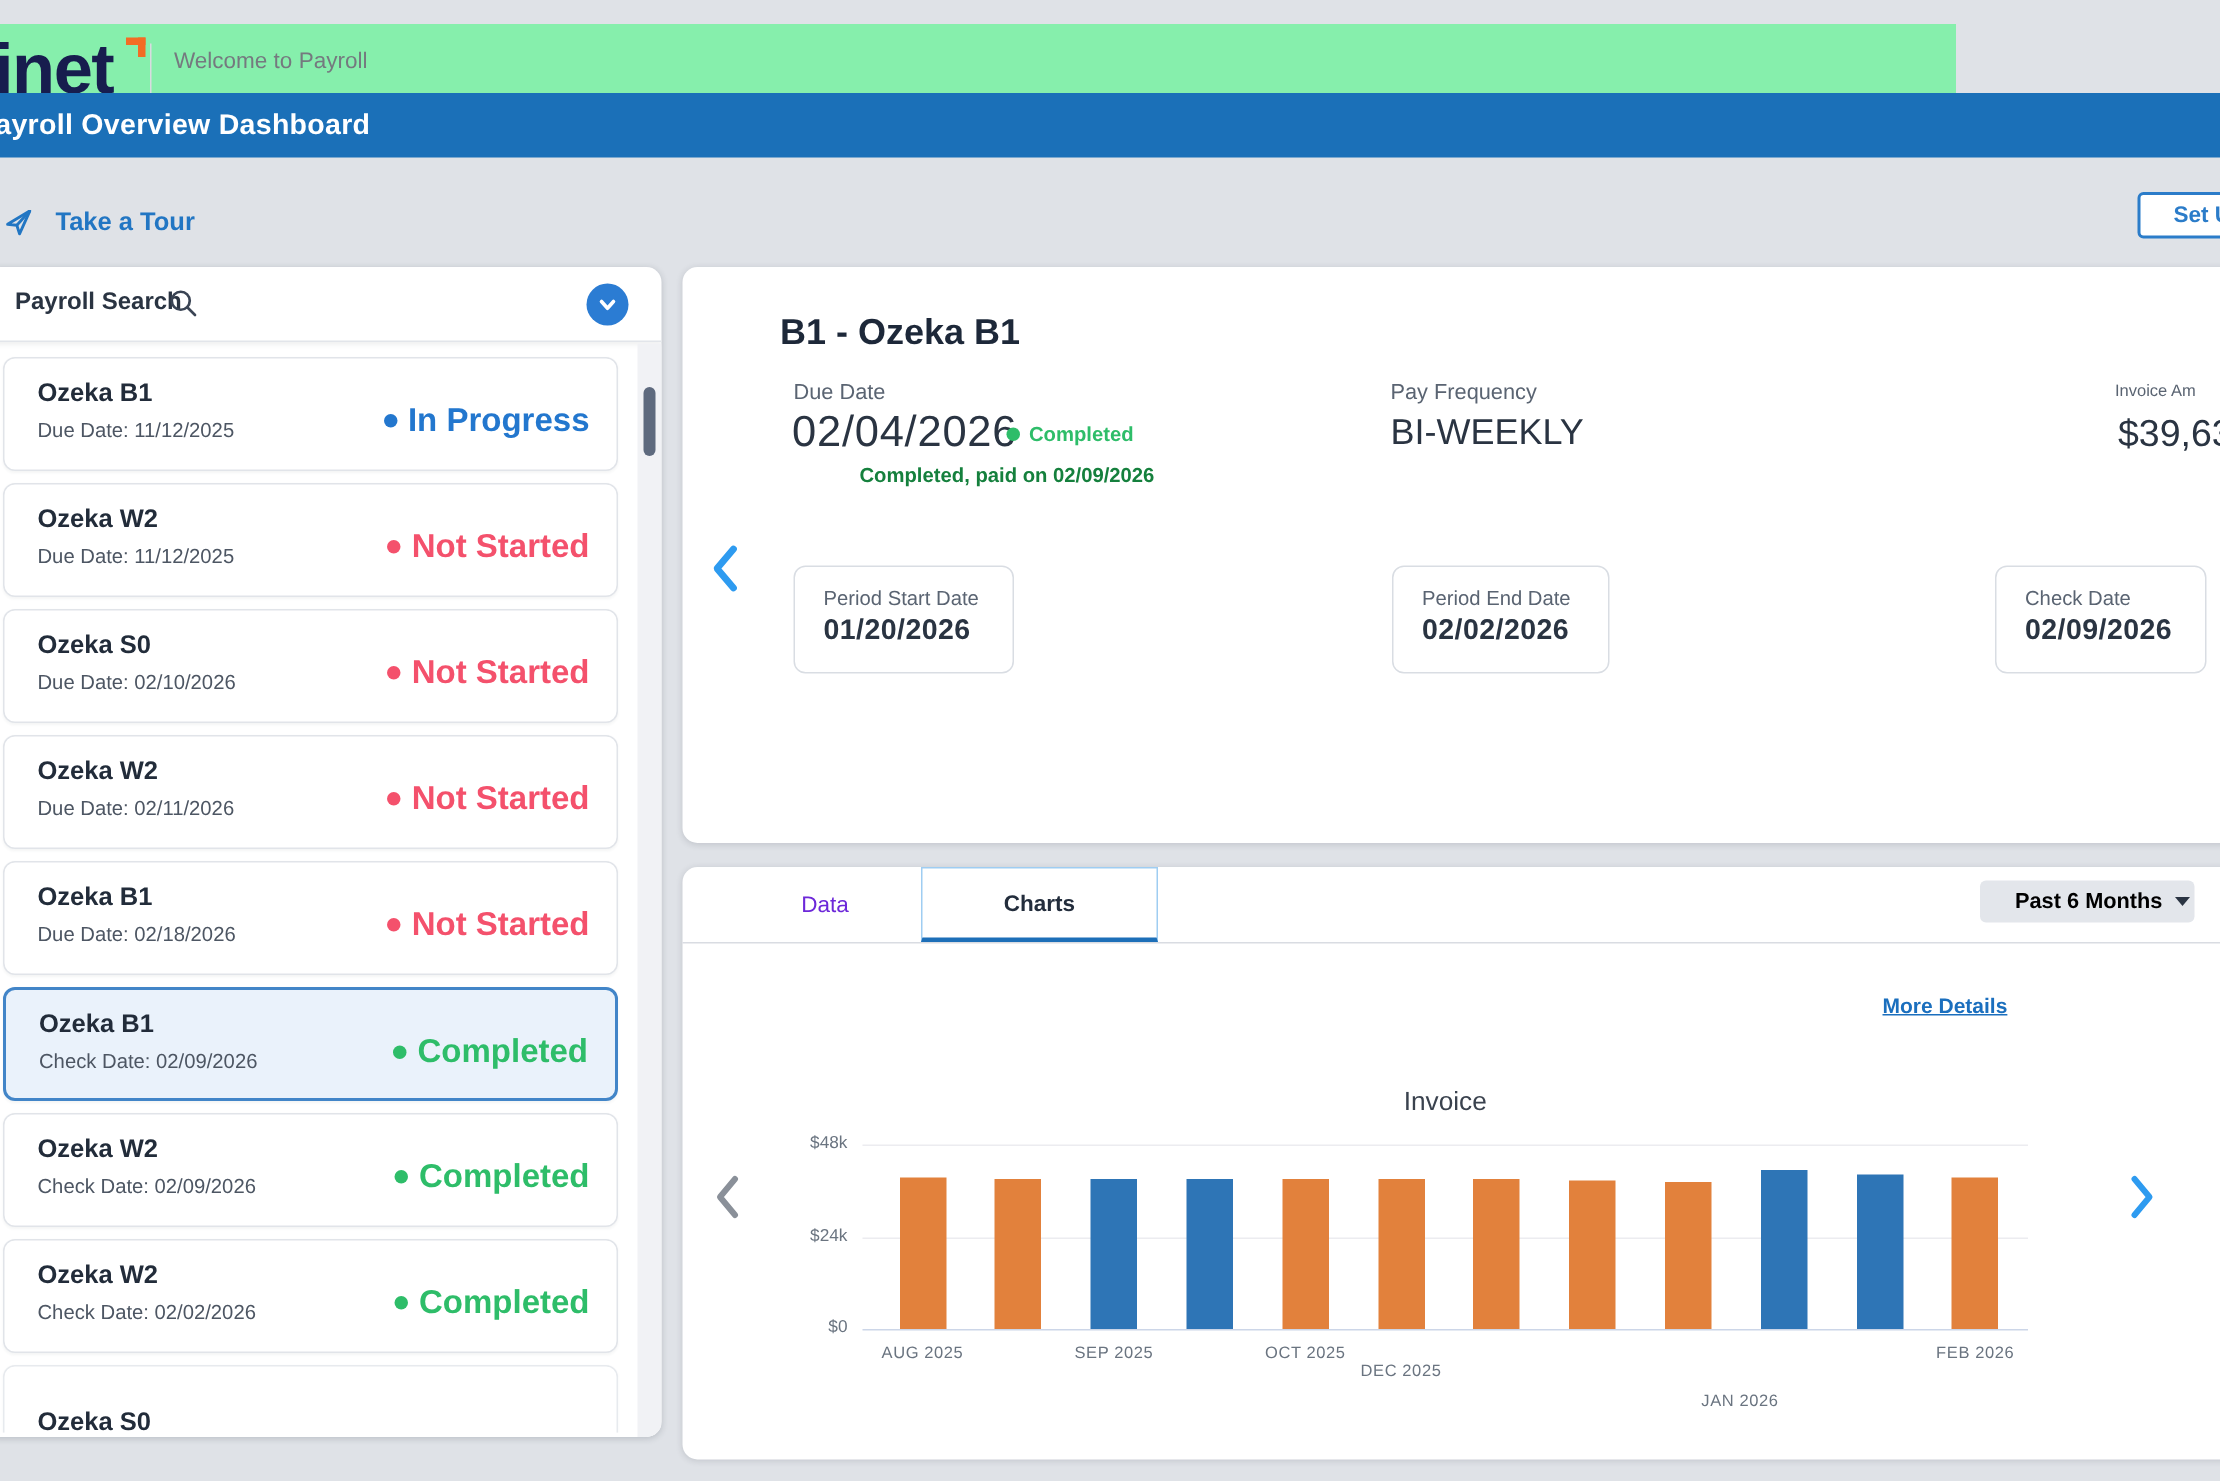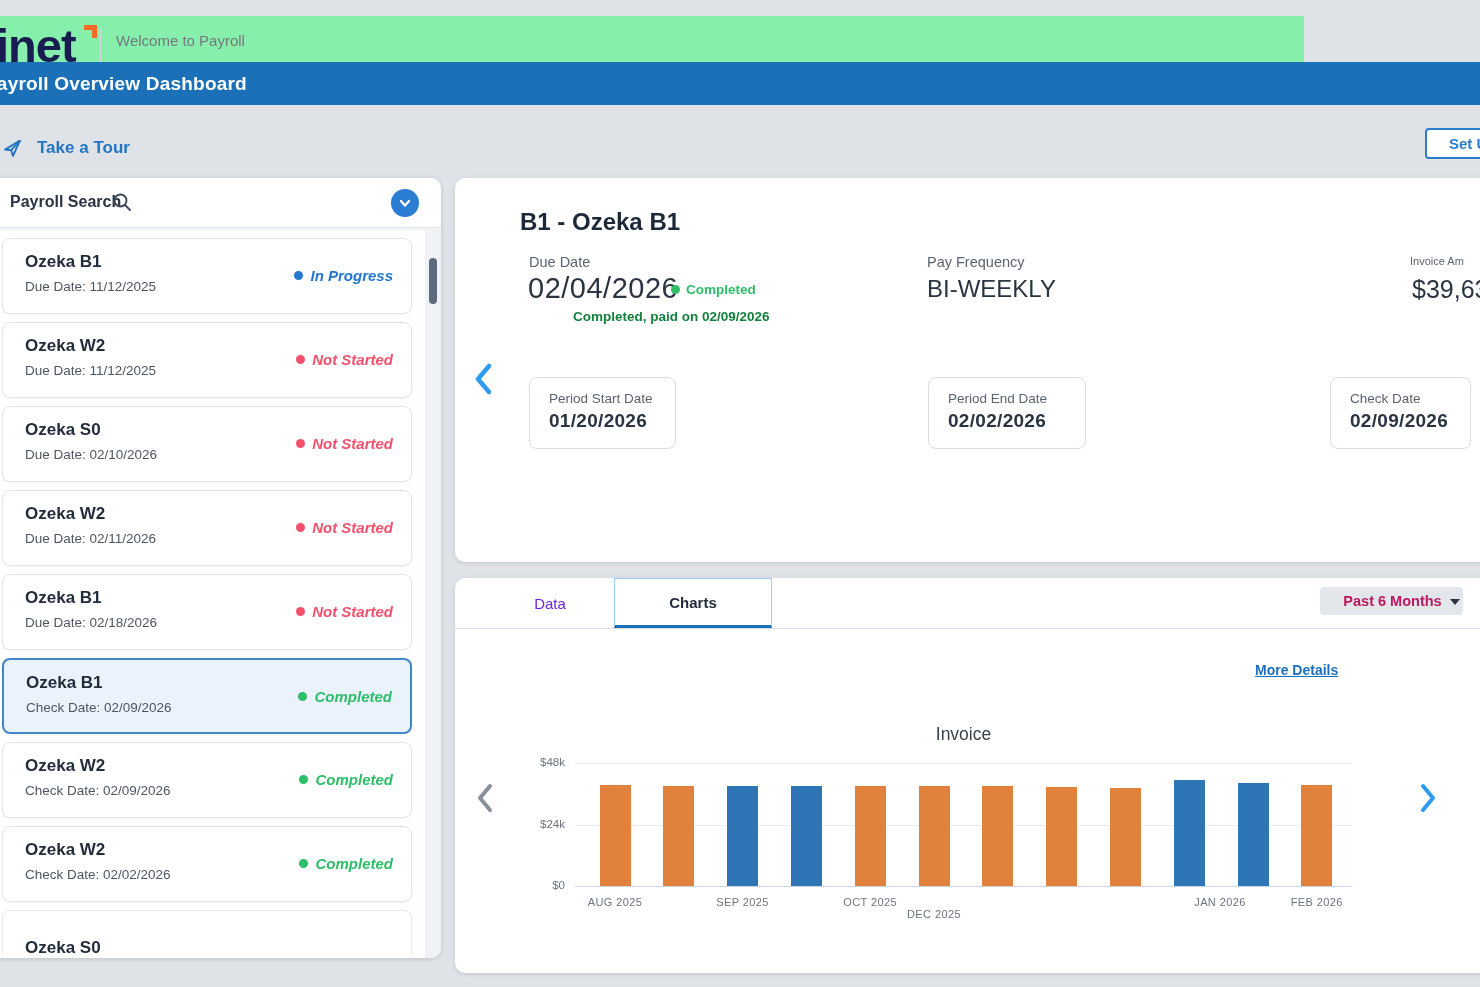--- a/index.html
+++ b/index.html
@@ -26,21 +26,21 @@
   .panel { position:absolute; left:-12px; top:178px; width:453px; height:780px; background:#fff; border-radius:10px; box-shadow:0 1px 4px rgba(40,50,60,.18); overflow:hidden; }
   .panel-header { position:relative; height:50px; border-bottom:1px solid #e2e5ea; box-shadow:0 2px 3px rgba(40,50,60,.07); }
   .panel-title { position:absolute; left:22px; top:15px; font-size:16px; font-weight:bold; color:#2a3442; }
   .search-icon { position:absolute; left:124px; top:14px; }
   .circle-btn { position:absolute; left:403px; top:11px; width:28px; height:28px; border-radius:50%; background:#2b7cd3; border:none; display:flex; align-items:center; justify-content:center; cursor:pointer; }
   .list { position:absolute; left:0; top:51px; width:437px; height:726px; overflow:hidden; padding:9px 13px 0 14px; }
   .list-item { position:relative; height:76px; margin-bottom:8px; background:#fff; border:1px solid #e1e4e9; border-radius:8px; box-shadow:0 1px 2px rgba(40,50,60,.05); cursor:pointer; }
   .list-item.selected { background:#eaf2fb; border:2px solid #4285c8; }
   .li-title { position:absolute; left:22px; top:13px; font-size:17px; font-weight:bold; color:#222c3a;text-align:center; }
   .li-sub { position:absolute; left:22px; top:40px; font-size:13.5px; color:#4d5663; }
-  .li-status { position:absolute; right:18px; top:28px; font-size:15px; font-weight:bold; display:flex; align-items:center; gap:7px;font-style:italic; }
+  .li-status { position:absolute; right:18px; top:28px; font-size:22px; font-weight:bold; display:flex; align-items:center; gap:7px; }
   .li-status .dot { width:9px; height:9px; border-radius:50%; }
   .li-status.in-progress { color:#2377ce; } .li-status.in-progress .dot { background:#2377ce; }
   .li-status.not-started { color:#f4516c; } .li-status.not-started .dot { background:#f4516c; }
   .li-status.completed  { color:#2ebd69; } .li-status.completed .dot  { background:#2ebd69; }
   .list-item.partial { border-color:#e7eaee; }
   .list-item.partial .li-title { top:27px; }
   .scroll-track { position:absolute; left:437px; top:51px; width:16px; height:729px; background:#f1f2f5; }
   .scroll-thumb { position:absolute; left:4px; top:29px; width:8px; height:46px; background:#5e6a7e; border-radius:4px; }
   
   .detail-card { position:absolute; left:455px; top:178px; width:1040px; height:384px; background:#fff; border-radius:10px; box-shadow:0 1px 4px rgba(40,50,60,.15); }
@@ -55,21 +55,21 @@
   .invoice-value { position:absolute; left:957px; top:97px; font-size:25px; color:#2a3442; white-space:nowrap; }
   .date-box { position:absolute; top:199px; height:72px; background:#fff; border:1px solid #d9dde3; border-radius:8px; padding:13px 0 0 19px; }
   .date-box .db-label { font-size:13.5px; color:#5a6472; }
   .date-box .db-value { font-size:19px; font-weight:bold; color:#2a3442; margin-top:4px; letter-spacing:.3px; }
   .chev { position:absolute; background:none; border:none; cursor:pointer; padding:0; line-height:0; }
   
   .chart-card { position:absolute; left:455px; top:578px; width:1040px; height:395px; background:#fff; border-radius:10px; box-shadow:0 1px 4px rgba(40,50,60,.15); }
   .tab-divider { position:absolute; left:0; top:50px; width:100%; height:1px; background:#d9dce2; }
   .tab-data { position:absolute; left:40px; top:0; width:110px; height:50px; background:none; border:none; font-size:15px; color:#6d28d9; cursor:pointer; font-family:inherit; }
   .tab-charts { position:absolute; left:159px; top:0; width:158px; height:50px; background:#fff; border:1px solid #9fcdf2; border-bottom:3px solid #1d6fb8; font-size:15px; font-weight:bold; color:#232d3c; cursor:pointer; font-family:inherit; }
-  .range-btn { position:absolute; left:865px; top:9px; width:143px; height:28px; background:#e3e6eb; border:none; border-radius:4px; font-size:14.5px; font-weight:bold; color:#be185d; cursor:pointer; font-family:inherit;padding-left:20px; }
+  .range-btn { position:absolute; left:865px; top:9px; width:143px; height:28px; background:#e3e6eb; border:none; border-radius:4px; font-size:14.5px; font-weight:bold; color:#000000; cursor:pointer; font-family:inherit;padding-left:20px; }
   .range-btn .caret { display:inline-block; margin-left:8px; width:0; height:0; border-left:5px solid transparent; border-right:5px solid transparent; border-top:6px solid #2a3442; vertical-align:middle; }
   .more-details { position:absolute; left:800px; top:84px; font-size:14px; font-weight:bold; color:#1b6fbe; text-decoration:underline; cursor:pointer; }
   .chart-title { position:absolute; left:120px; top:146px; width:777px; text-align:center; font-size:17.5px; color:#3a424e; }
   .plot { position:absolute; left:0; top:0; width:100%; height:100%; }
   .gridline { position:absolute; left:120px; width:777px; height:1px; background:#ececf0; }
   .gridline.base { background:#ccd6e8; }
   .ytick { position:absolute; left:48px; width:62px; text-align:right; font-size:11.5px; color:#6a7480; }
   .bar { position:absolute; width:31px; }
   .xtick { position:absolute; top:318px; width:90px; margin-left:-45px; text-align:center; font-size:11px; color:#6a7480; letter-spacing:.4px; }
 </style>
@@ -221,21 +221,21 @@
       <svg width="22" height="32" viewBox="0 0 22 32">
           <polyline points="16,3 5,16 16,29" fill="none" stroke="#2e9bf0" stroke-width="4.5" stroke-linecap="round" stroke-linejoin="round"></polyline>
         </svg>
     </span>
   </button>
 
   <div class="date-box" style="left:74px; width:147px;">
     <div class="db-label">Period Start Date</div>
     <div class="db-value">01/20/2026</div>
   </div>
-  <div class="date-box" style="left:473px; width:158px;">
+  <div class="date-box" style="left:473px; width:145px;">
     <div class="db-label">Period End Date</div>
     <div class="db-value">02/02/2026</div>
   </div>
   <div class="date-box" style="left:875px; width:141px;">
     <div class="db-label">Check Date</div>
     <div class="db-value">02/09/2026</div>
   </div>
 </div>
 
 <div class="chart-card">
@@ -262,21 +262,21 @@
       <div class="bar" style="left: 527.3px; top: 208px; height: 100px; background: rgb(226, 129, 60);"></div>
       <div class="bar" style="left: 591.1px; top: 209px; height: 99px; background: rgb(226, 129, 60);"></div>
       <div class="bar" style="left: 654.9px; top: 210px; height: 98px; background: rgb(226, 129, 60);"></div>
       <div class="bar" style="left: 718.7px; top: 202px; height: 106px; background: rgb(46, 117, 182);"></div>
       <div class="bar" style="left: 782.5px; top: 205px; height: 103px; background: rgb(46, 117, 182);"></div>
       <div class="bar" style="left: 846.3px; top: 207px; height: 101px; background: rgb(226, 129, 60);"></div>
       <div class="xtick" style="left: 160px;">AUG 2025</div>
       <div class="xtick" style="left: 287.6px;">SEP 2025</div>
       <div class="xtick" style="left: 415.2px;">OCT 2025</div>
       <div class="xtick" style="left: 479px; margin-top: 12px;">DEC 2025</div>
-      <div class="xtick" style="left: 765px;">JAN 2026</div>
+      <div class="xtick" style="left: 705px; margin-top: 32px;">JAN 2026</div>
       <div class="xtick" style="left: 861.8px;">FEB 2026</div>
     </div>
 
   <button class="chev" style="left:20px; top:205px;">
     <span>
       <svg width="20" height="30" viewBox="0 0 20 30">
           <polyline points="15,3 5,15 15,27" fill="none" stroke="#8a9099" stroke-width="4" stroke-linecap="round" stroke-linejoin="round"></polyline>
         </svg>
     </span>
   </button>

